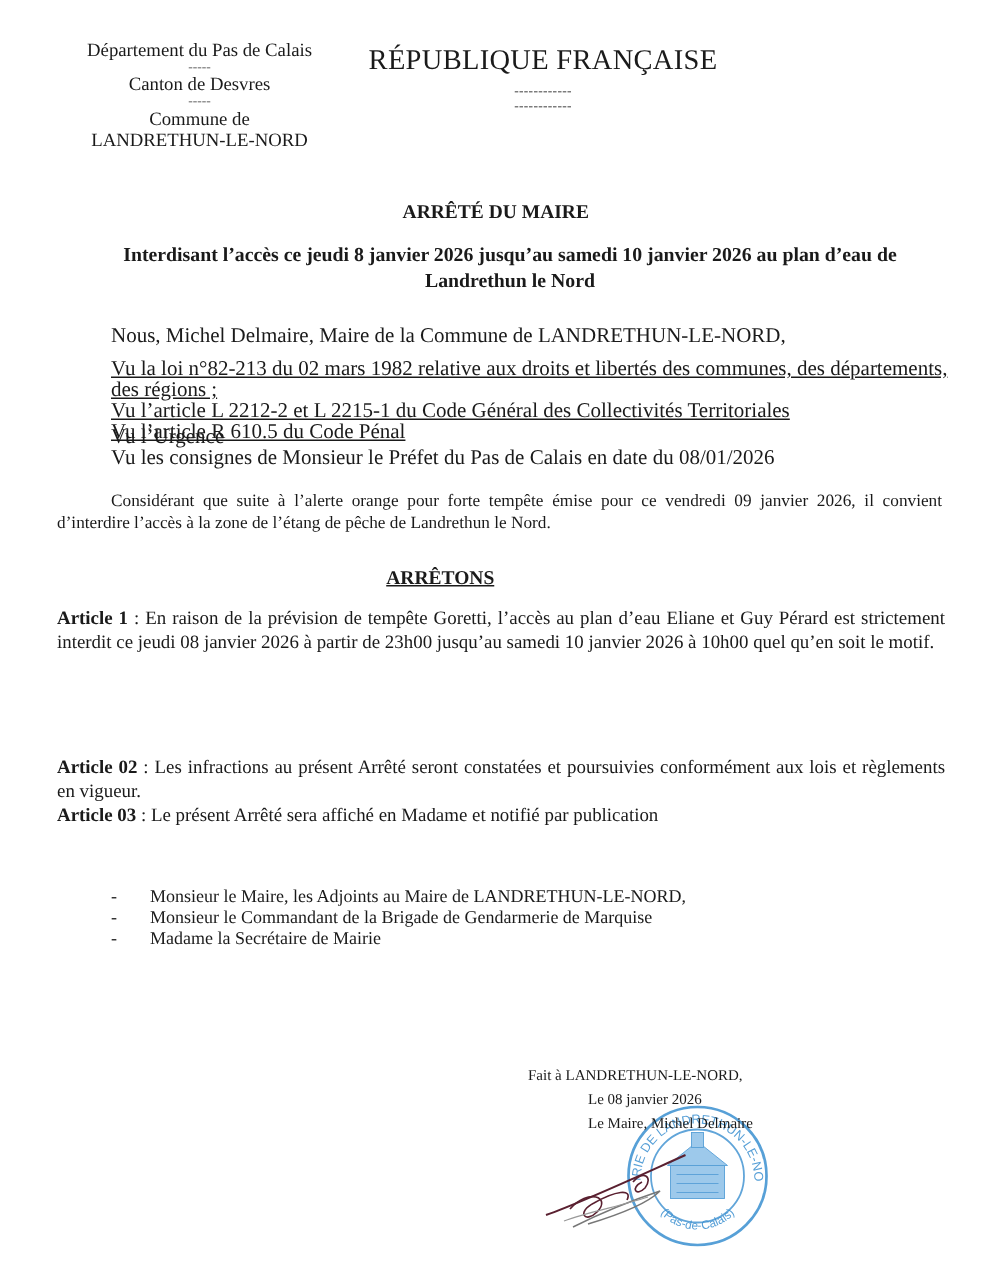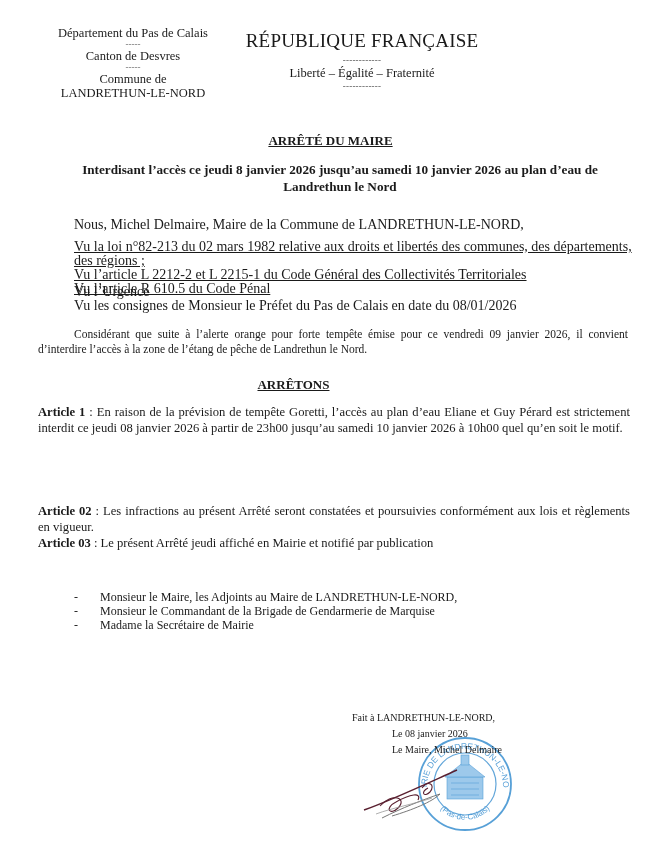--- a/index.html
+++ b/index.html
@@ -5,21 +5,21 @@
   html, body { margin:0; padding:0; background:#ffffff; }
   body { width:661px; height:846px; position:relative; overflow:hidden;
          font-family:"Liberation Serif", "DejaVu Serif", serif; color:#1a1a1a; }
   .abs { position:absolute; }
   .hdr-left { left:14px; top:26px; width:238px; text-align:center; font-size:12.5px; line-height:14px; }
   .hdr-left .sep { font-size:9px; line-height:9px; color:#666; letter-spacing:0px; }
   .hdr-right { left:228px; top:30px; width:268px; text-align:center; }
   .rep-title { font-size:19px; letter-spacing:0.2px; line-height:22px; }
   .motto { font-size:12.5px; line-height:14px; }
   .dash { font-size:9px; line-height:8px; color:#444; letter-spacing:0.2px; }
-  .title { left:0; width:661px; top:133px; text-align:center; font-weight:bold; font-size:13px;text-decoration:underline; }
+  .title { left:0; width:661px; top:133px; text-align:center; font-weight:bold; font-size:13px; }
   .subtitle { left:60px; width:560px; top:161px; text-align:center; font-weight:bold; font-size:13.2px; line-height:17px; }
   .para { font-size:14px; line-height:14px; }
   .considerant { left:38px; top:327px; width:590px; font-size:11.5px; line-height:15px; text-align:justify; }
   .considerant .indent { display:inline-block; width:36px; }
   .arretons { left:0; width:587px; top:377px; text-align:center; font-weight:bold; font-size:13px; text-decoration:underline; }
   .article { left:38px; width:592px; font-size:12.6px; line-height:16px; text-align:justify; }
   .article .lbl { font-weight:bold; }
   ul.dist { list-style:none; margin:0; padding:0; }
   ul.dist li { position:relative; padding-left:0; font-size:12px; line-height:14px; }
   ul.dist li .bullet { position:absolute; left:-26px; }
@@ -33,21 +33,20 @@
   <div class="sep">-----</div>
   <div>Canton de Desvres</div>
   <div class="sep">-----</div>
   <div>Commune de</div>
   <div>LANDRETHUN-LE-NORD</div>
 </div>
 
 <div class="abs hdr-right">
   <div class="rep-title">RÉPUBLIQUE FRANÇAISE</div>
   <div class="dash" style="margin-top:4px">------------</div>
-  <div class="motto" style="margin-top:2px">Liberté – Égalité – Fraternité</div>
   <div class="dash" style="margin-top:2px">------------</div>
 </div>
 
 <div class="abs title">ARRÊTÉ DU MAIRE</div>
 <div class="abs subtitle">Interdisant l’accès ce jeudi 8 janvier 2026 jusqu’au samedi 10 janvier 2026 au plan d’eau de Landrethun le Nord</div>
 
 <div class="abs para" style="left:74px; top:218px; width:560px;">Nous, Michel Delmaire, Maire de la Commune de LANDRETHUN-LE-NORD,</div>
 
 <div class="abs para" style="left:74px; top:240px; width:570px;text-decoration:underline;">
   <div>Vu la loi n°82-213 du 02 mars 1982 relative aux droits et libertés des communes, des départements, des régions ;</div>
@@ -68,21 +67,21 @@
 
 <div class="abs article" style="top:404px;">
   <span class="lbl">Article 1</span><span> : En raison de la prévision de tempête Goretti, l’accès au plan d’eau Eliane et Guy Pérard est strictement interdit ce jeudi 08 janvier 2026 à partir de 23h00 jusqu’au samedi 10 janvier 2026 à 10h00 quel qu’en soit le motif.</span>
 </div>
 
 <div class="abs article" style="top:468px;margin-top:35px;">
   <span class="lbl">Article 02 </span><span>: Les infractions au présent Arrêté seront constatées et poursuivies conformément aux lois et règlements en vigueur.</span>
 </div>
 
 <div class="abs article" style="top:535px;">
-  <span class="lbl">Article 03 </span><span>: Le présent Arrêté jeudi affiché en Mairie et notifié par publication</span>
+  <span class="lbl">Article 03 </span><span>: Le présent Arrêté sera affiché en Madame et notifié par publication</span>
 </div>
 
 <div class="abs" style="left:100px; top:590px; width:440px;">
   <ul class="dist">
     <li><span class="bullet">-</span><span>Monsieur le Maire, les Adjoints au Maire de LANDRETHUN-LE-NORD,</span></li>
     <li><span class="bullet">-</span><span>Monsieur le Commandant de la Brigade de Gendarmerie de Marquise</span></li>
     <li><span class="bullet">-</span><span>Madame la Secrétaire de Mairie</span></li>
   </ul>
 </div>
 

